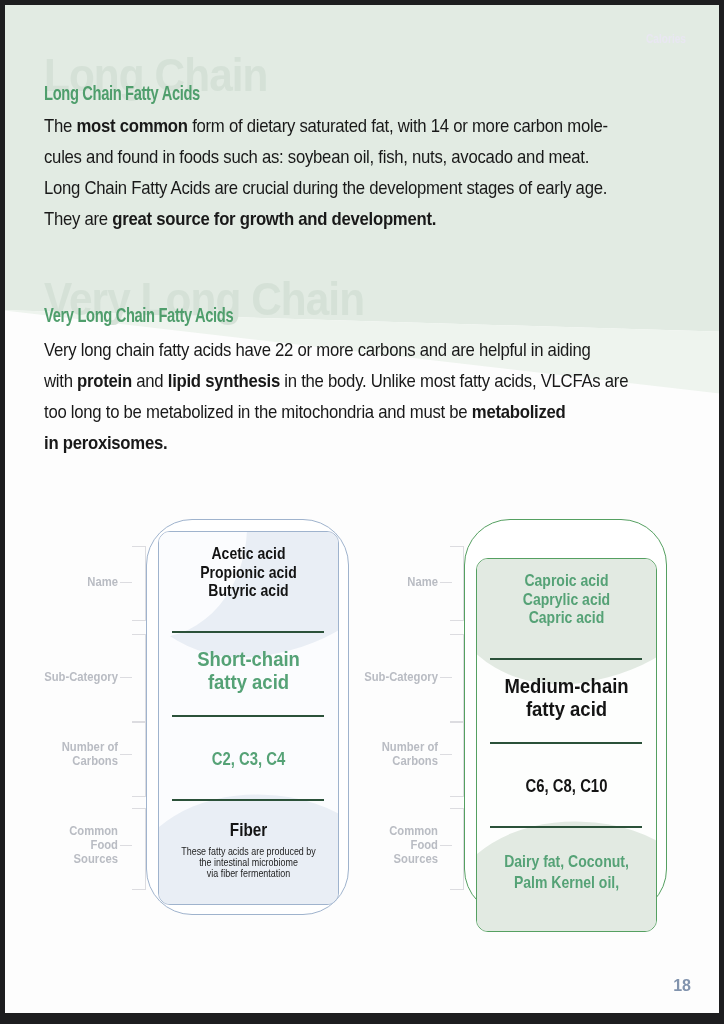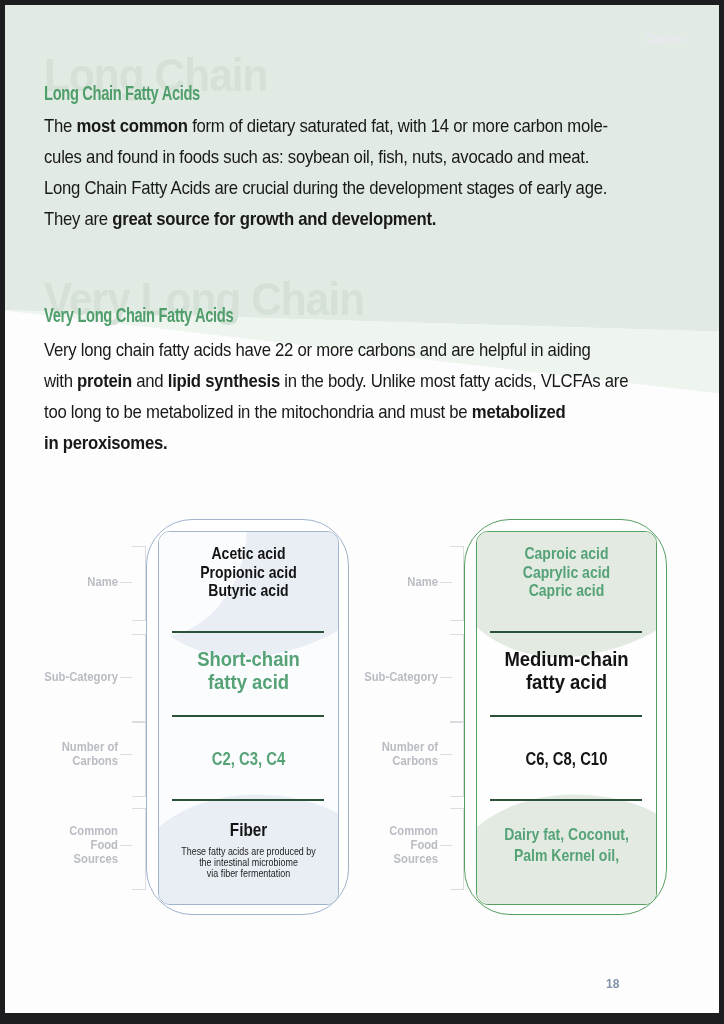--- a/index.html
+++ b/index.html
@@ -51,21 +51,21 @@
   .b0{top:546px;height:73px;} .b1{top:634px;height:86px;} .b2{top:722px;height:73px;} .b3{top:808px;height:80px;}
 
   
   .card-back{position:absolute;top:519px;width:201px;height:394px;border-radius:46px;
              background:#fff;border:1.5px solid;}
   .back-blue{left:146px;border-color:var(--card-blue-border,#9fb3cd);}
   .back-green{left:464px;border-color:var(--card-green-border,#55a061);}
   .card{position:absolute;top:531px;width:179px;height:372px;border-radius:12px;
         border:1.5px solid;overflow:hidden;}
   .card-blue{left:158px;border-color:var(--card-blue-border,#9fb3cd);background:#fbfcfe;}
-  .card-green{left:476px;border-color:var(--card-green-border,#55a061);background:#fdfefd;}
+  .card-green{left:476px;border-color:var(--card-green-border,#55a061);background:#fdfefd;margin-top:27px;}
 
   .wave{position:absolute;z-index:0;}
   .wave-top{top:-58px;left:-28px;width:250px;height:182px;transform:rotate(-9deg);
             border-radius:0 0 52% 48% / 0 0 72px 98px;}
   .wave-bottom{bottom:-42px;left:-30px;width:255px;height:152px;transform:rotate(-6deg);
                border-radius:45% 55% 0 0 / 82px 95px 0 0;}
   .card-blue .wave{background:var(--wave-blue,#e9eef5);}
   .card-green .wave{background:var(--wave-green,#e2eae2);}
   .corner-blob{position:absolute;top:-6px;left:-6px;width:94px;height:112px;z-index:1;
                background:#fbfcfe;border-radius:0 0 100% 0 / 0 0 100% 0;}
@@ -77,22 +77,22 @@
   .carbons{top:217px;font-size:17.5px;font-weight:bold;}
   .food-title{top:288px;font-size:18px;font-weight:bold;}
   .food-note{top:314px;font-size:10.5px;line-height:11px;color:#1d1d1d;}
   .food-green{top:292px;font-size:16.5px;font-weight:bold;line-height:21px;}
   .ink-dark{color:#141414;}
   .ink-green{color:var(--card-green-text,#55a276);}
   .divider{position:absolute;left:13px;width:152px;height:1.5px;z-index:2;
            background:var(--divider-green,#2b5139);}
   .d1{top:99px;} .d2{top:183px;} .d3{top:267px;}
 
-  .page-num{position:absolute;top:977px;left:606px;width:85px;
-            font-size:12px;font-weight:bold;color:var(--page-number-blue,#8193ad);}
+  .page-num{position:absolute;top:977px;left:606px;width:85px;text-align:right;
+            font-size:16px;font-weight:bold;color:var(--page-number-blue,#8193ad);}
 </style>
 </head>
 <body>
 
 <div class="stage">
 
   <div class="header-bg">
     <div class="header-main"></div>
     <div class="header-wedge"></div>
   </div>

